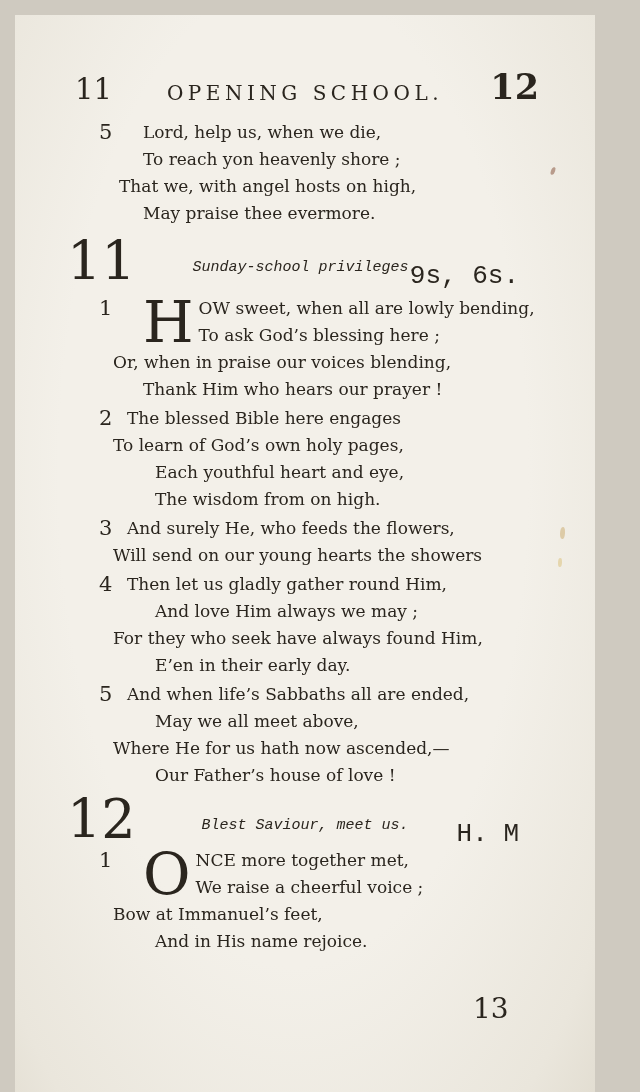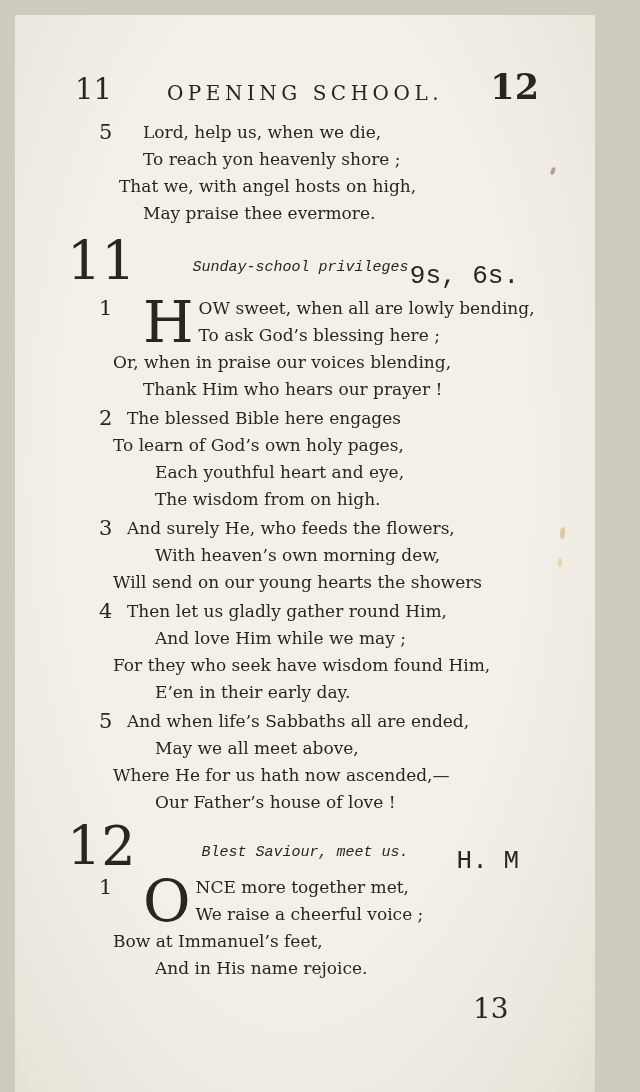--- a/index.html
+++ b/index.html
@@ -99,29 +99,28 @@
       <span class="vnum">2</span>
       <div class="line ind-a">The blessed Bible here engages</div>
       <div class="line ind-c">To learn of God’s own holy pages,</div>
       <div class="line ind-b">Each youthful heart and eye,</div>
       <div class="line ind-b">The wisdom from on high.</div>
     </div>
 
     <div class="verse">
       <span class="vnum">3</span>
       <div class="line ind-a">And surely He, who feeds the flowers,</div>
-      <div class="line ind-b">With heaven’s own morning dew,</div>
       <div class="line ind-c">Will send on our young hearts the showers</div>
     </div>
 
     <div class="verse">
       <span class="vnum">4</span>
       <div class="line ind-a">Then let us gladly gather round Him,</div>
-      <div class="line ind-b">And love Him while we may ;</div>
-      <div class="line ind-c">For they who seek have wisdom found Him,</div>
+      <div class="line ind-b">And love Him always we may ;</div>
+      <div class="line ind-c">For they who seek have always found Him,</div>
       <div class="line ind-b">E’en in their early day.</div>
     </div>
 
     <div class="verse">
       <span class="vnum">5</span>
       <div class="line ind-a">And when life’s Sabbaths all are ended,</div>
       <div class="line ind-b">May we all meet above,</div>
       <div class="line ind-c">Where He for us hath now ascended,—</div>
       <div class="line ind-b">Our Father’s house of love !</div>
     </div>

